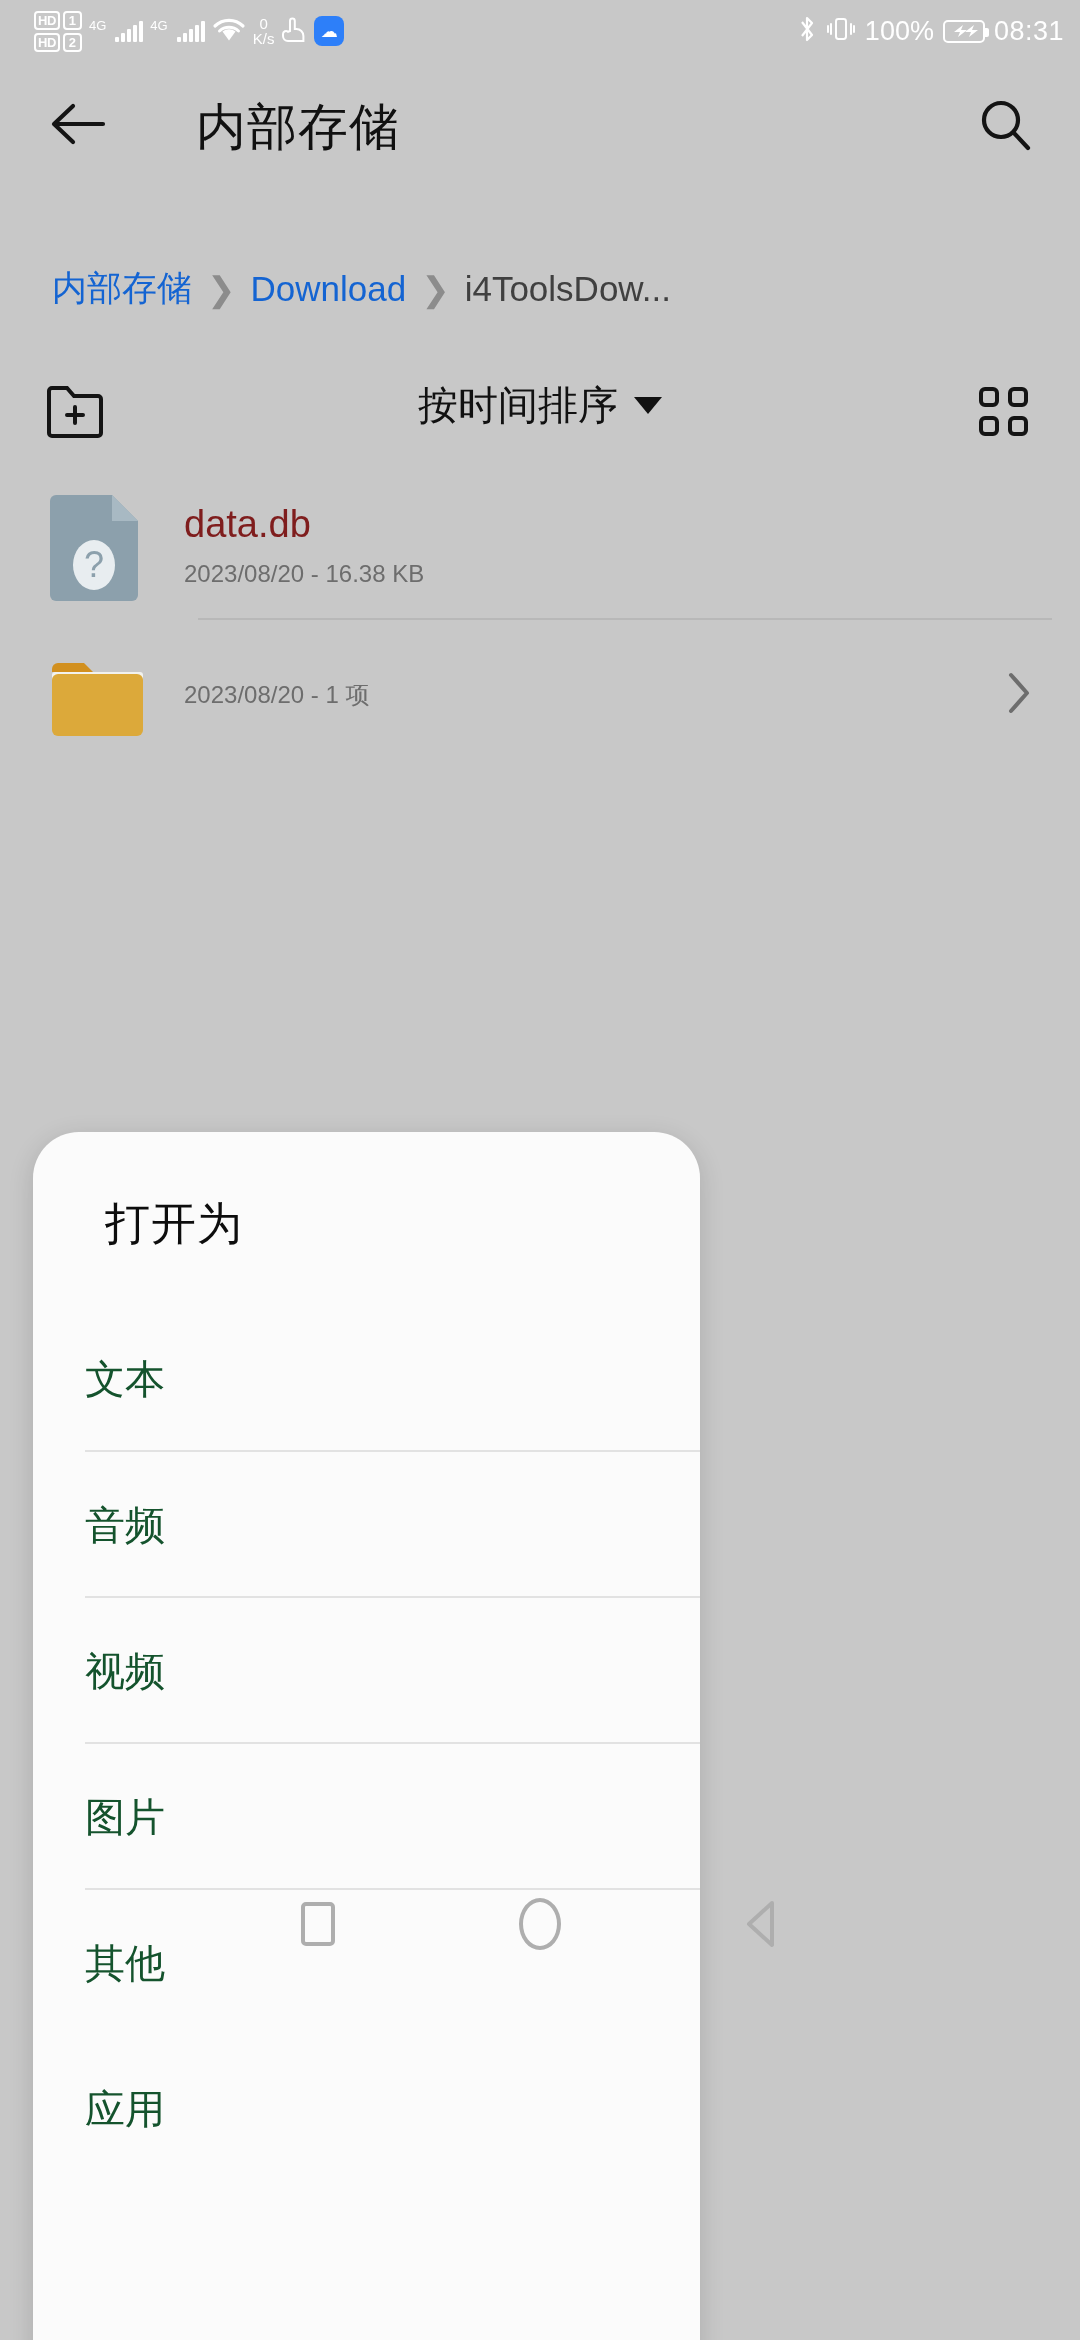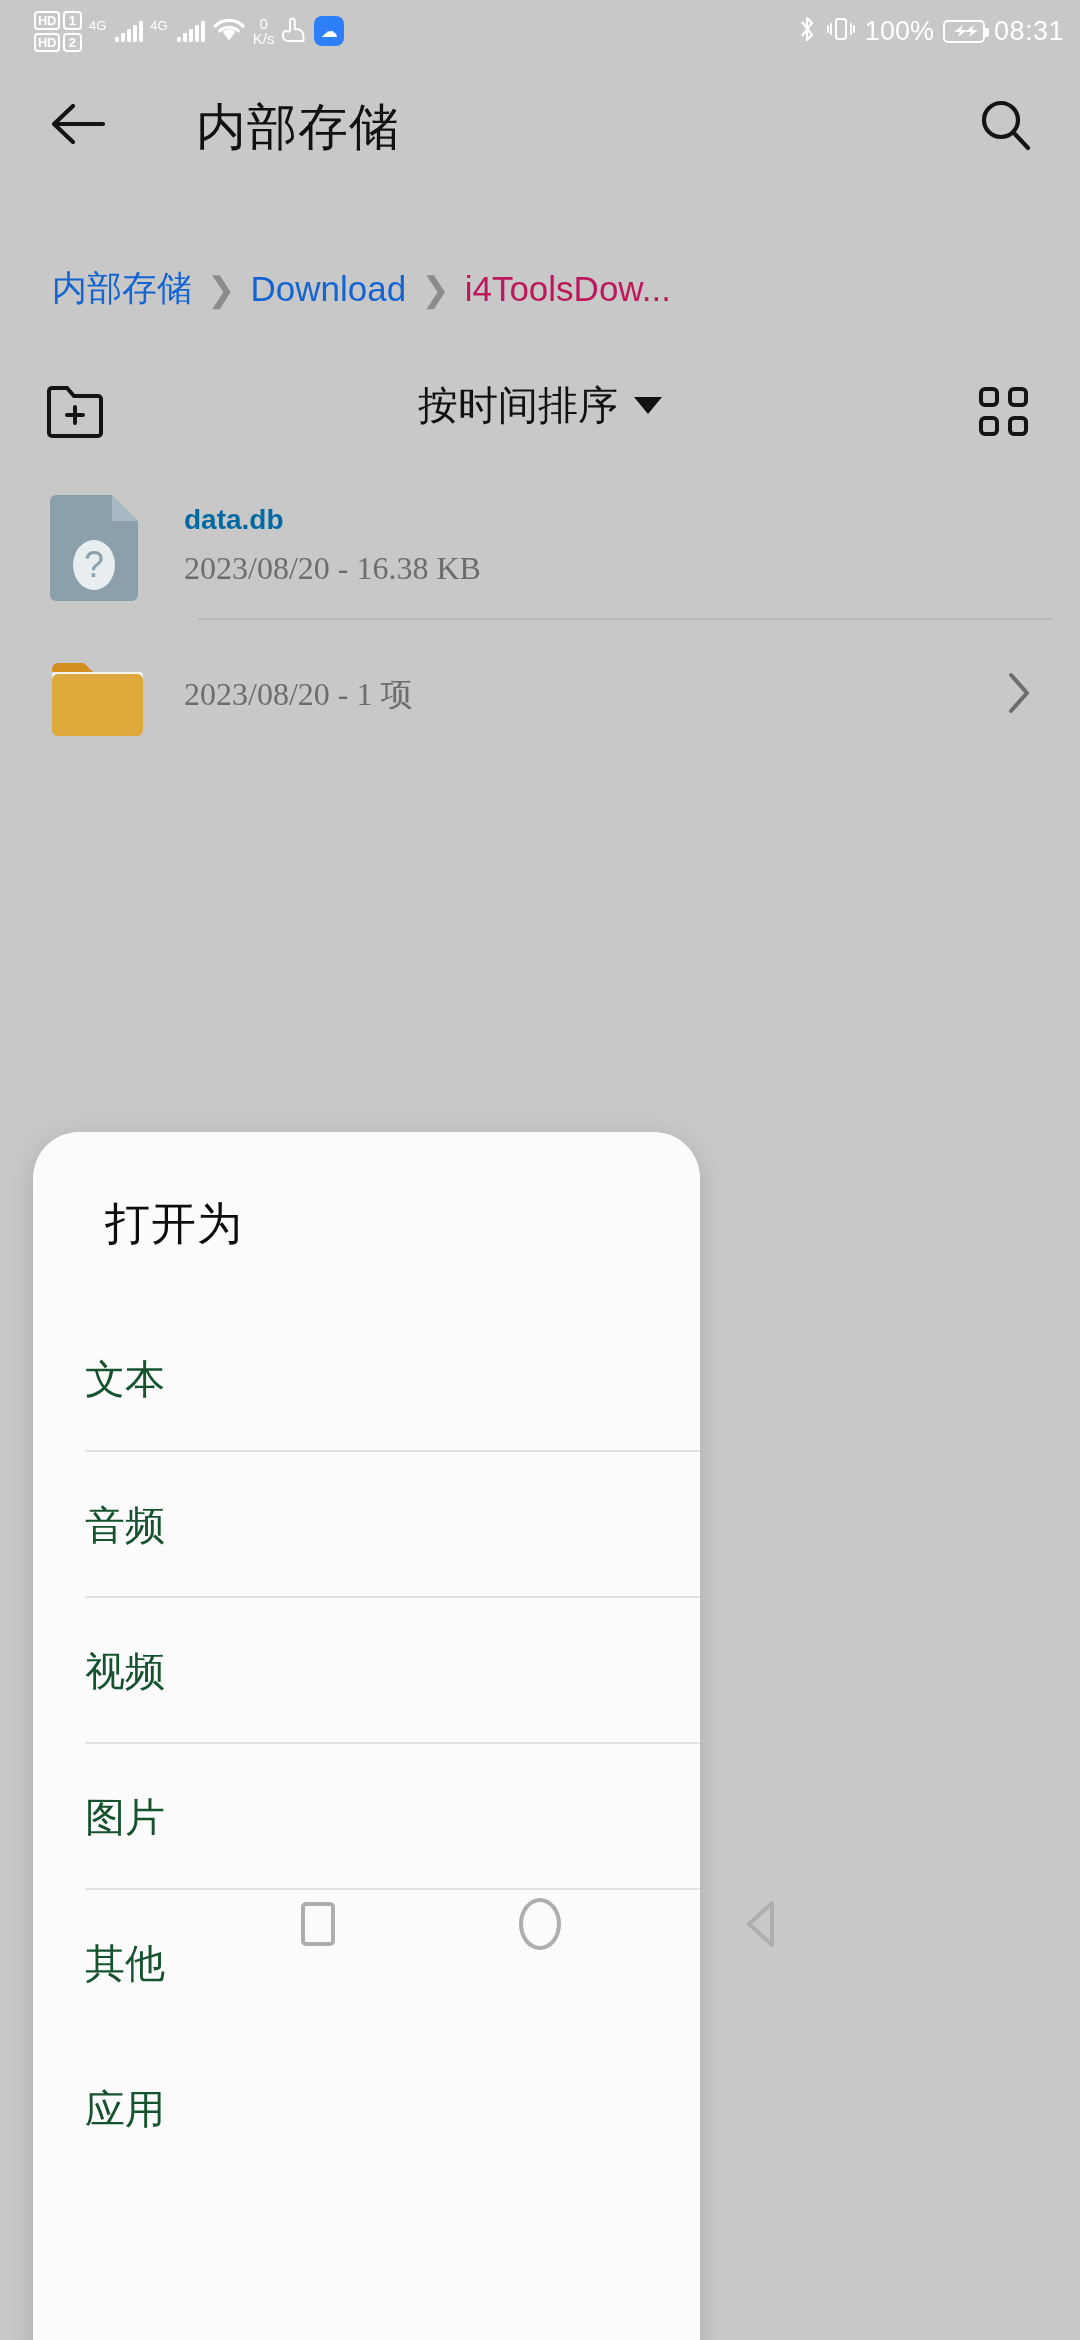--- a/index.html
+++ b/index.html
@@ -68,21 +68,21 @@
     position:absolute; right:40px; top:28px; width:70px; height:70px;
     display:flex; align-items:center; justify-content:center; cursor:pointer;
   }
 
   
   .breadcrumb {
     position:absolute; top:265px; left:52px;
     display:flex; align-items:center; font-size:35px; gap:4px;
   }
   .crumb-link { color:#1464d2; white-space:nowrap; cursor:pointer; }
-  .crumb-cur { color:#be185d; white-space:nowrap;text-align:right; }
+  .crumb-cur { color:#404040; white-space:nowrap;text-align:right; }
   .crumb-sep {
     color:#8c8c8c; font-size:34px; padding:0 11px; font-weight:300;
   }
 
   
   .toolbar {
     position:absolute; top:368px; left:0; width:1080px; height:86px;
   }
   .newfolder-btn {
     position:absolute; left:36px; top:6px; width:78px; height:72px;
@@ -105,22 +105,22 @@
   .filelist { position:absolute; top:470px; left:0; width:1080px; }
   .file-row {
     position:relative; height:150px; display:flex; align-items:center;
     padding-left:48px; cursor:pointer;
   }
   .file-row .divider {
     position:absolute; left:198px; right:28px; bottom:0; height:2px; background:#b8b8b8;
   }
   .ic-wrap { width:106px; display:flex; align-items:center; justify-content:flex-start; }
   .file-meta { margin-left:30px; display:flex; flex-direction:column; gap:14px; }
-  .file-name { font-size:28px; color:#0369a1;font-weight:bold; }
-  .file-sub { font-size:32px; color:#6d6d6d;font-family:Liberation Serif, serif; }
+  .file-name { font-size:38px; color:#7f1d1d; }
+  .file-sub { font-size:24px; color:#6d6d6d; }
   .chev { position:absolute; right:48px; top:50%; transform:translateY(-50%); }
 
   
   .dialog {
     position:absolute; left:33px; top:1132px; width:667px; height:1320px;
     background:#fbfbfb; border-radius:46px;
     box-shadow:0 6px 26px rgba(0,0,0,0.14);
     overflow:hidden;
   }
   .dialog-title {

